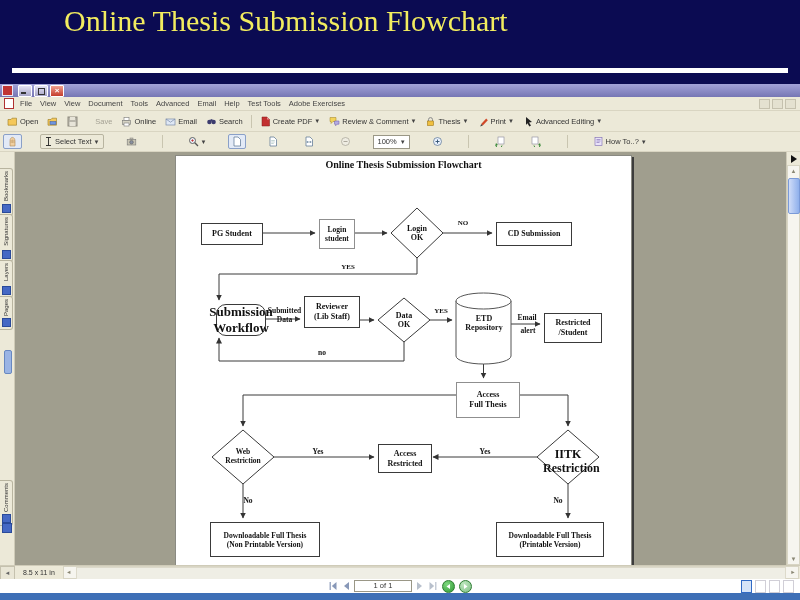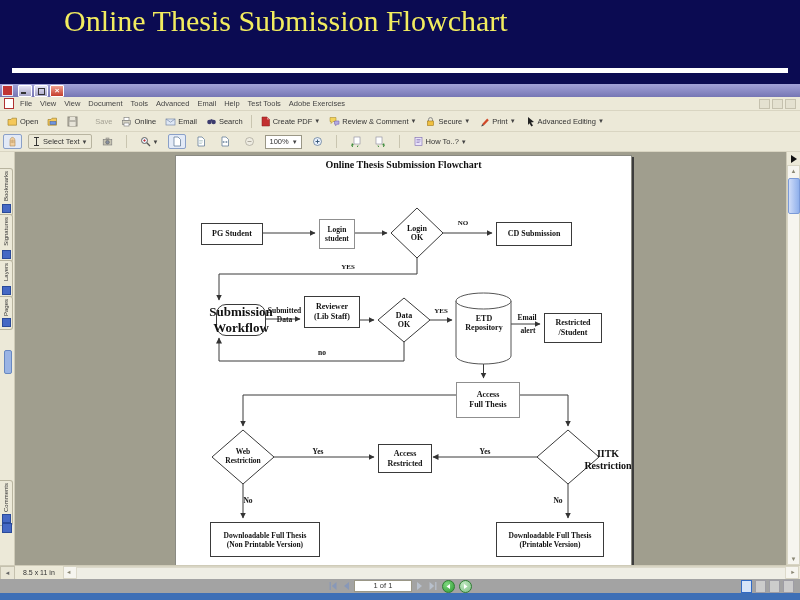--- a/index.html
+++ b/index.html
@@ -30,21 +30,21 @@
   .menubar{height:13px;display:flex;align-items:center;gap:8px;padding:0 4px;background:#ece9d8;
       border-bottom:1px solid #d9d5c2;font-size:7.5px;color:#444;flex:0 0 auto;}
   .doc-mini{width:8px;height:9px;background:#fff;border:1px solid #b03030;margin-right:-2px;flex:0 0 auto;}
   .menu-item{white-space:nowrap;}
   .child-controls{margin-left:auto;display:flex;gap:2px;}
   .child-controls span{width:9px;height:8px;border:1px solid #c5c1ae;background:#e4e1d0;}
 
   .toolbar{display:flex;align-items:center;padding:1px 3px;background:#ece9d8;
       border-bottom:1px solid #d9d5c2;flex:0 0 auto;}
   .toolbar1{height:18px;gap:1px;}
-  .toolbar2{height:17px;gap:6px;}
+  .toolbar2{height:17px;gap:18px;}
   .tbtn{display:flex;align-items:center;gap:2px;padding:1px 3px;font-size:7.5px;color:#333;
       border:1px solid transparent;border-radius:2px;white-space:nowrap;}
   .tbtn.selected{border:1px solid #8aa0c8;background:#e3eaf6;}
   .tbtn.disabled{color:#a5a295;gap:17px;}
   .tsep{width:1px;height:13px;background:#c9c5b0;margin:0 3px;flex:0 0 auto;}
   .caret{font-size:6px;color:#444;line-height:1;}
   .icon-svg{display:block;}
   .zoom-combo{display:flex;align-items:center;border:1px solid #9a9786;background:#fff;height:12px;
       padding:0 3px;font-size:7.5px;gap:3px;}
 
@@ -78,21 +78,21 @@
       border-top:1px solid #cfcbb8;flex:0 0 auto;}
   .pane-btn{width:13px;height:12px;border:1px solid #c5c1ae;background:#e9e6d6;display:flex;
       align-items:center;justify-content:center;font-size:6px;color:#666;flex:0 0 auto;}
   .page-size{font-size:7px;color:#333;padding:0 8px;white-space:nowrap;}
   .htrack{flex:1;height:11px;background:#f6f5ef;border:1px solid #d8d5c4;position:relative;margin-right:1px;}
   .harrow{position:absolute;top:0;height:100%;width:10px;text-align:center;font-size:5.5px;
       color:#8a8774;line-height:10px;}
   .hthumb{position:absolute;left:12px;right:12px;top:0;height:100%;background:#efeee5;
       border:1px solid #dddacb;}
 
-  .statusbar{height:14px;background:#a3a3a3;position:relative;display:flex;align-items:center;
+  .statusbar{height:14px;background:#ffffff;position:relative;display:flex;align-items:center;
       justify-content:center;flex:0 0 auto;}
   .nav-cluster{display:flex;align-items:center;gap:4px;}
   .pagenav-box{width:56px;height:10px;background:#fff;border:1px solid #9a9786;font-size:7.5px;
       color:#333;text-align:center;line-height:10px;}
   .green-btn{width:11px;height:11px;border-radius:50%;border:1px solid #2e7d32;display:flex;
       align-items:center;justify-content:center;}
   .green-btn.prev{background:radial-gradient(circle at 35% 30%,#7fd87f,#2e9a34);}
   .green-btn.next{background:radial-gradient(circle at 35% 30%,#c0e8c0,#7fbf85);}
   .layout-icons{position:absolute;right:6px;top:1px;display:flex;gap:3px;}
   .layout-ic{width:9px;height:11px;border:1px solid #9a97a8;background:#fff;}
@@ -214,21 +214,21 @@
           <path d="M5.5 5h4.5v3.2H8L6.6 9.8V8.2H5.5z" fill="#b4abe2" stroke="#6858a8" stroke-width="0.5"></path>
         </svg>
       <span>Review &amp; Comment</span>
       <span class="caret">▼</span>
     </div>
     <div class="tbtn">
       <svg class="icon-svg" width="11" height="11" viewBox="0 0 11 11">
           <path d="M3.5 5V3.6a2 2 0 0 1 4 0V5" fill="none" stroke="#8a8a8a" stroke-width="1"></path>
           <rect x="2.5" y="5" width="6" height="4.5" fill="#f0c040" stroke="#a07818" stroke-width="0.6"></rect>
         </svg>
-      <span>Secure</span>
+      <span>Thesis</span>
       <span class="caret">▼</span>
     </div>
     <div class="tbtn">
       <svg class="icon-svg" width="11" height="11" viewBox="0 0 11 11">
           <path d="M3.2 8 L8.2 2.6 L9.8 4.2 L4.8 9.6z" fill="#d04828"></path>
           <path d="M3.2 8l-1 2.6 2.6-1z" fill="#444"></path>
         </svg>
       <span>Print</span>
       <span class="caret">▼</span>
     </div>
@@ -443,21 +443,21 @@
               <span>OK</span>
           </div>
           <div class="dtext" style="left:208px;top:155px;width:40px;">
             <span>Data</span>
               <span>OK</span>
           </div>
           <div class="dtext" style="left:42px;top:292px;width:50px;font-size:7.5px;">
             <span>Web</span>
               <span>Restriction</span>
           </div>
-          <div class="dtext" style="left:367px;top:292px;width:50px;font-size:10px;margin-left:40px;">
+          <div class="dtext" style="left:367px;top:292px;width:50px;font-size:12px;">
             <span>IITK</span>
               <span>Restriction</span>
           </div>
           <div class="dtext" style="left:282px;top:158px;width:52px;">
             <span>ETD</span>
               <span>Repository</span>
           </div>
 
           <div class="flabel" style="left:277px;top:63px;width:20px;font-size:7px;">
               <span>NO</span>

